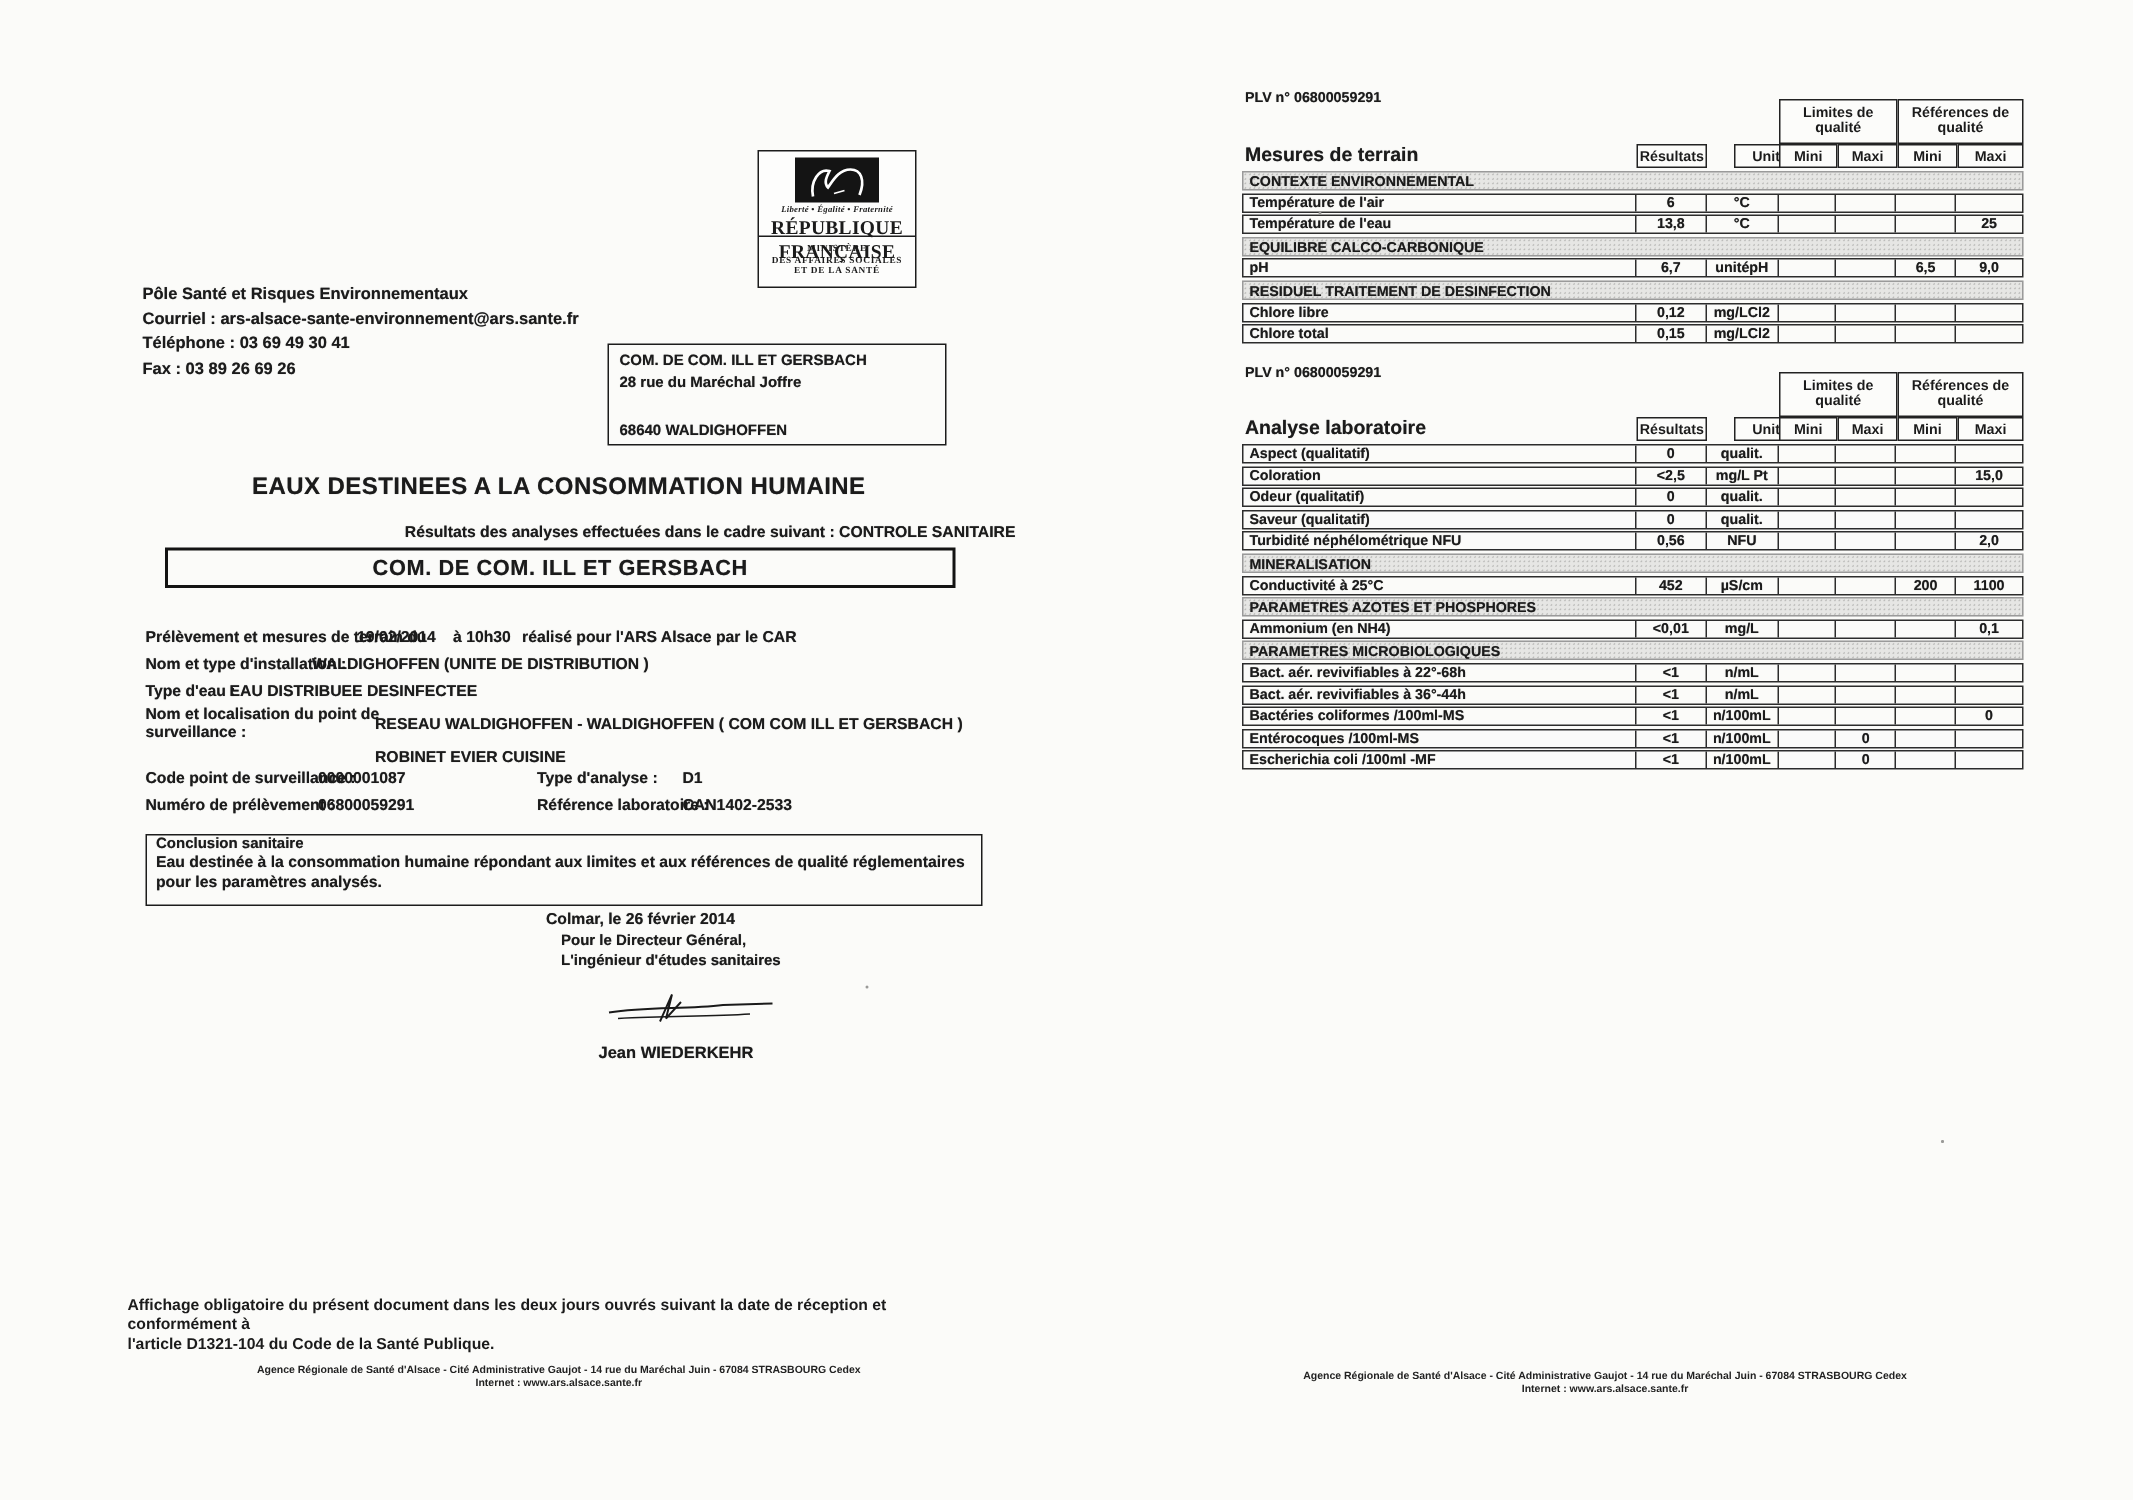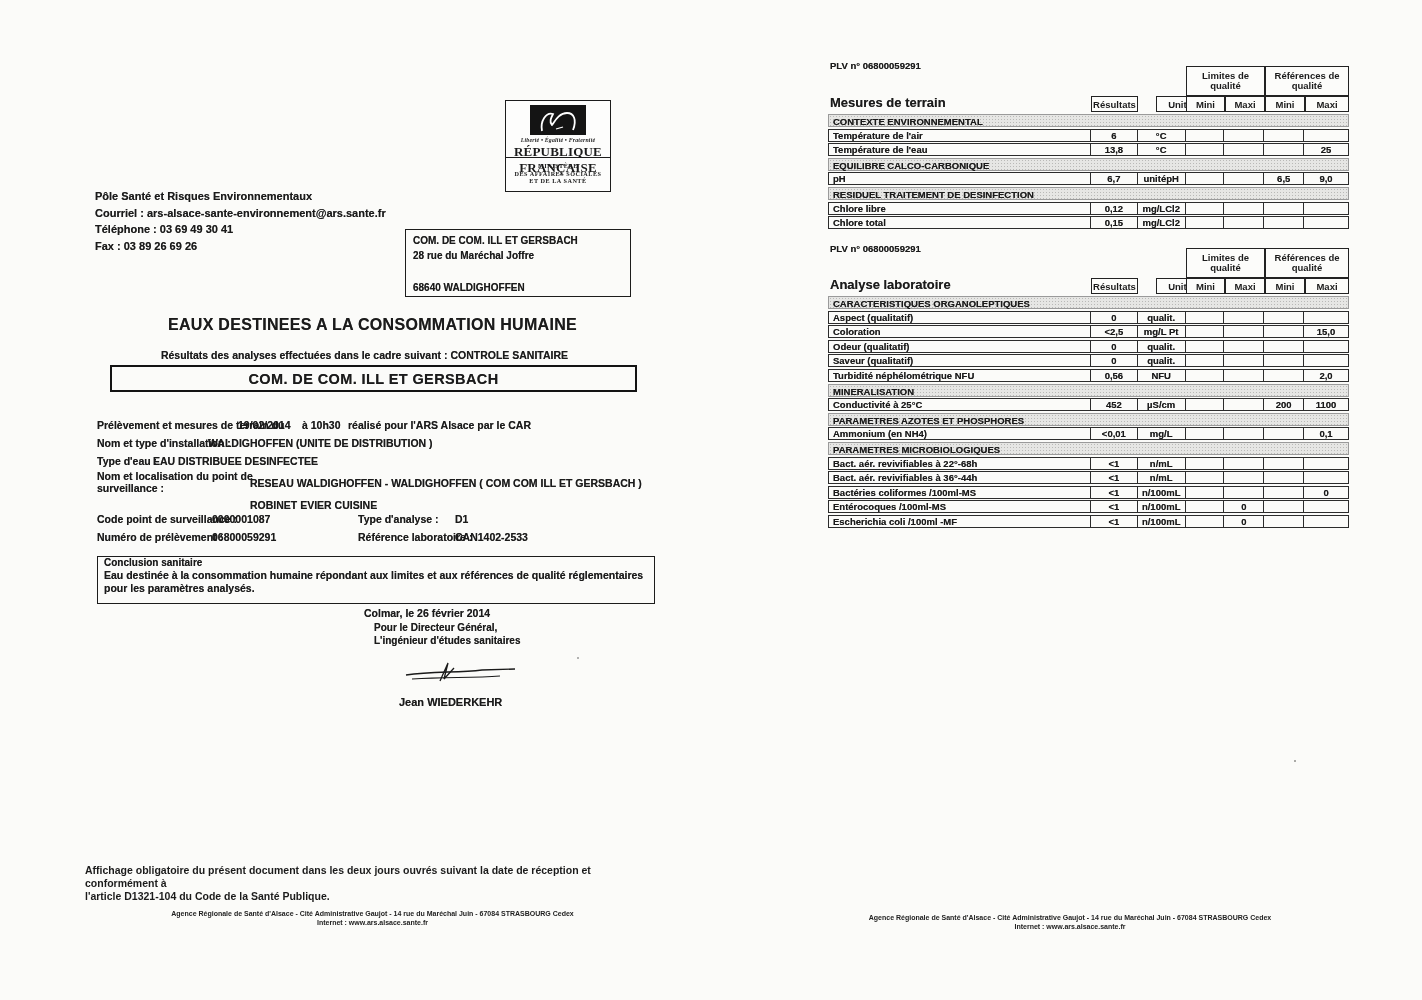--- a/index.html
+++ b/index.html
@@ -33,21 +33,21 @@
   .stamp-min { position:absolute; top:61px; width:100%; font-size:6.2px; font-weight:600; letter-spacing:0.5px; line-height:7.6px; }
 
   
   .recipient { width:226px; height:68px; border:1.5px solid #1c1c1c; padding:5px 7px; }
   .recipient .r-name { font-size:10px; font-weight:700; }
   .recipient .r-street { font-size:10px; font-weight:600; margin-top:4px; }
   .recipient .r-city { font-size:10px; font-weight:700; margin-top:21px; }
 
   
   .doc-title { left:85px; top:316px; width:575px; text-align:center; font-size:16px; font-weight:800; letter-spacing:0.3px; }
-  .doc-sub   { left:77px; top:349px; width:575px; text-align:center; font-size:10.5px; font-weight:600; }
+  .doc-sub   { left:102px; top:349px; width:575px; text-align:right; font-size:10.5px; font-weight:600; }
   .entity-box { left:110px; top:365px; width:527px; height:27px; border:2px solid #131313;
                 display:flex; align-items:center; justify-content:center;
                 font-size:14.5px; font-weight:800; letter-spacing:0.4px; }
 
   
   .dl { font-size:10.5px; font-weight:700; }
   .dv { font-size:10.5px; font-weight:700; }
 
   
   .conclusion { left:97px; top:556px; width:558px; height:48px; border:1.5px solid #1c1c1c; padding:0 6px; }
@@ -264,21 +264,20 @@
       <div class="hbox hb-lim">Limites de qualité</div>
       <div class="hbox hb-ref">Références de qualité</div>
       <div class="hcell hc-res">Résultats</div>
       <div class="hcell hc-unit">Unité</div>
       <div class="hcell hc-m1">Mini</div>
       <div class="hcell hc-m2">Maxi</div>
       <div class="hcell hc-m3">Mini</div>
       <div class="hcell hc-m4">Maxi</div>
     </div>
     <div class="tbl-body">
-        <div class="sec-row ink">CARACTERISTIQUES ORGANOLEPTIQUES</div>
         <div class="data-row">
           <div class="cell ink c0">Aspect (qualitatif)</div>
           <div class="cell ink c1">0</div>
           <div class="cell ink c2">qualit.</div>
           <div class="cell ink c3"></div>
           <div class="cell ink c4"></div>
           <div class="cell ink c5"></div>
           <div class="cell ink c6"></div>
         </div>
         <div class="data-row">

